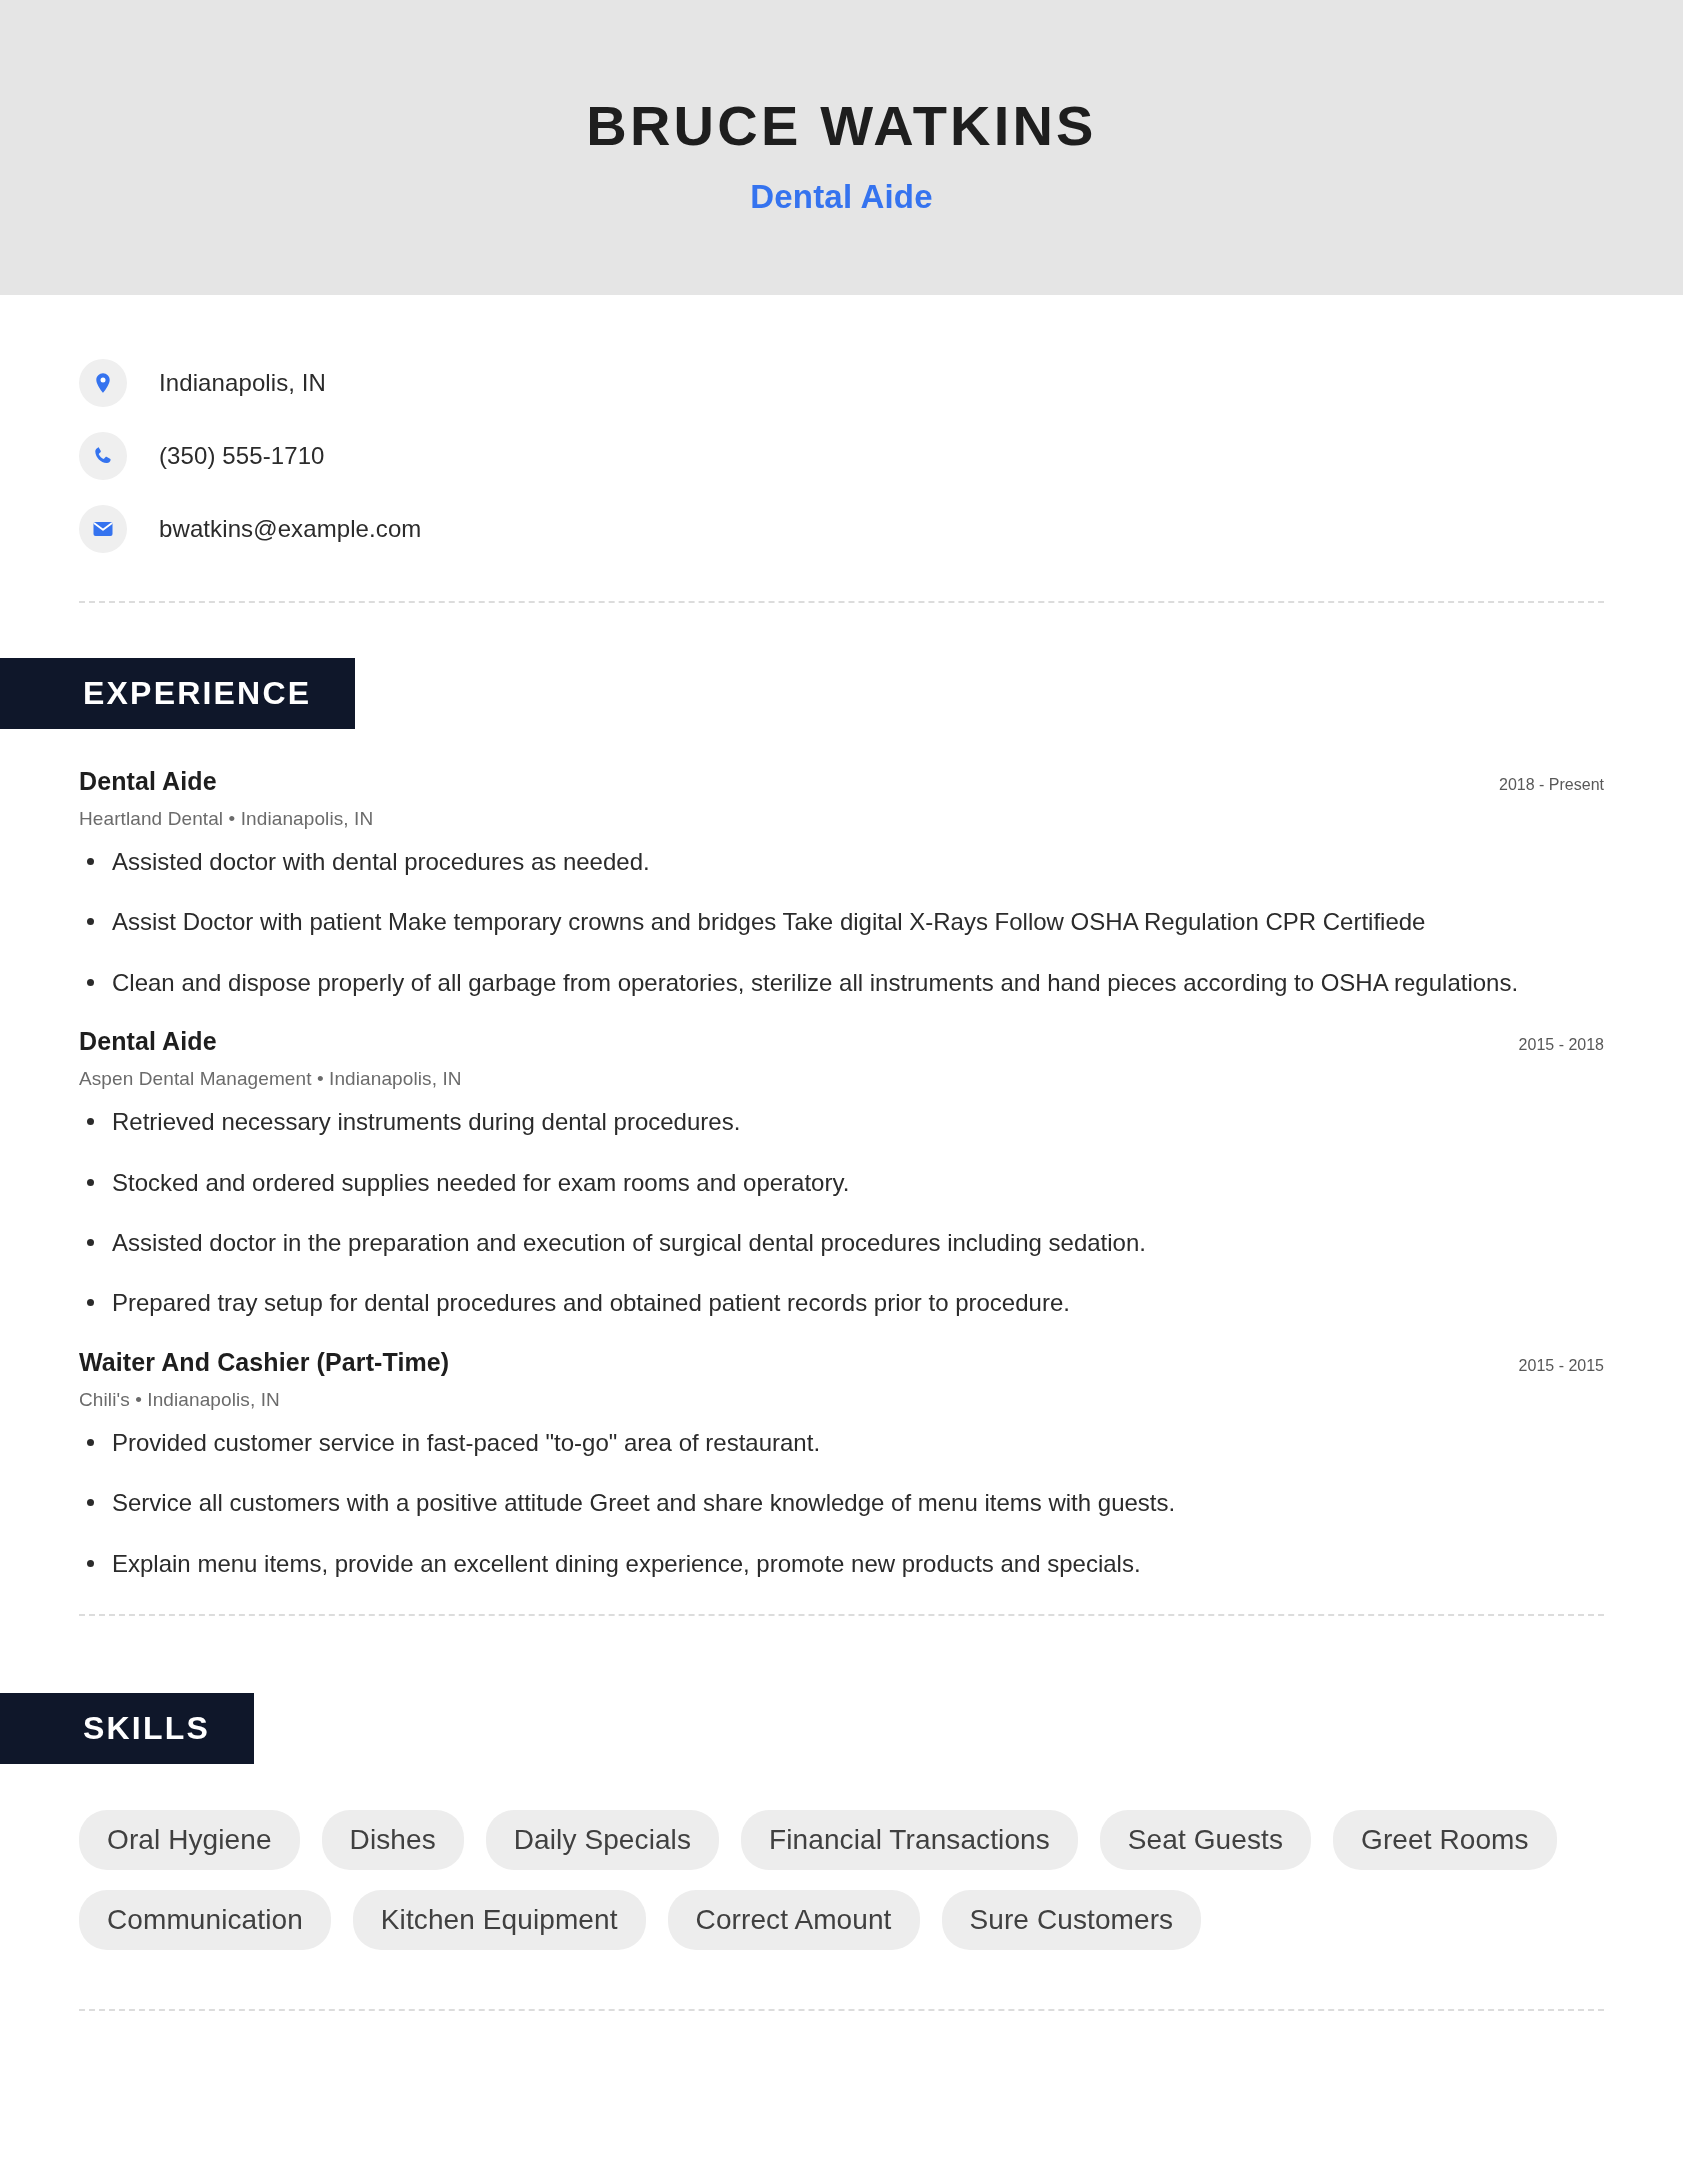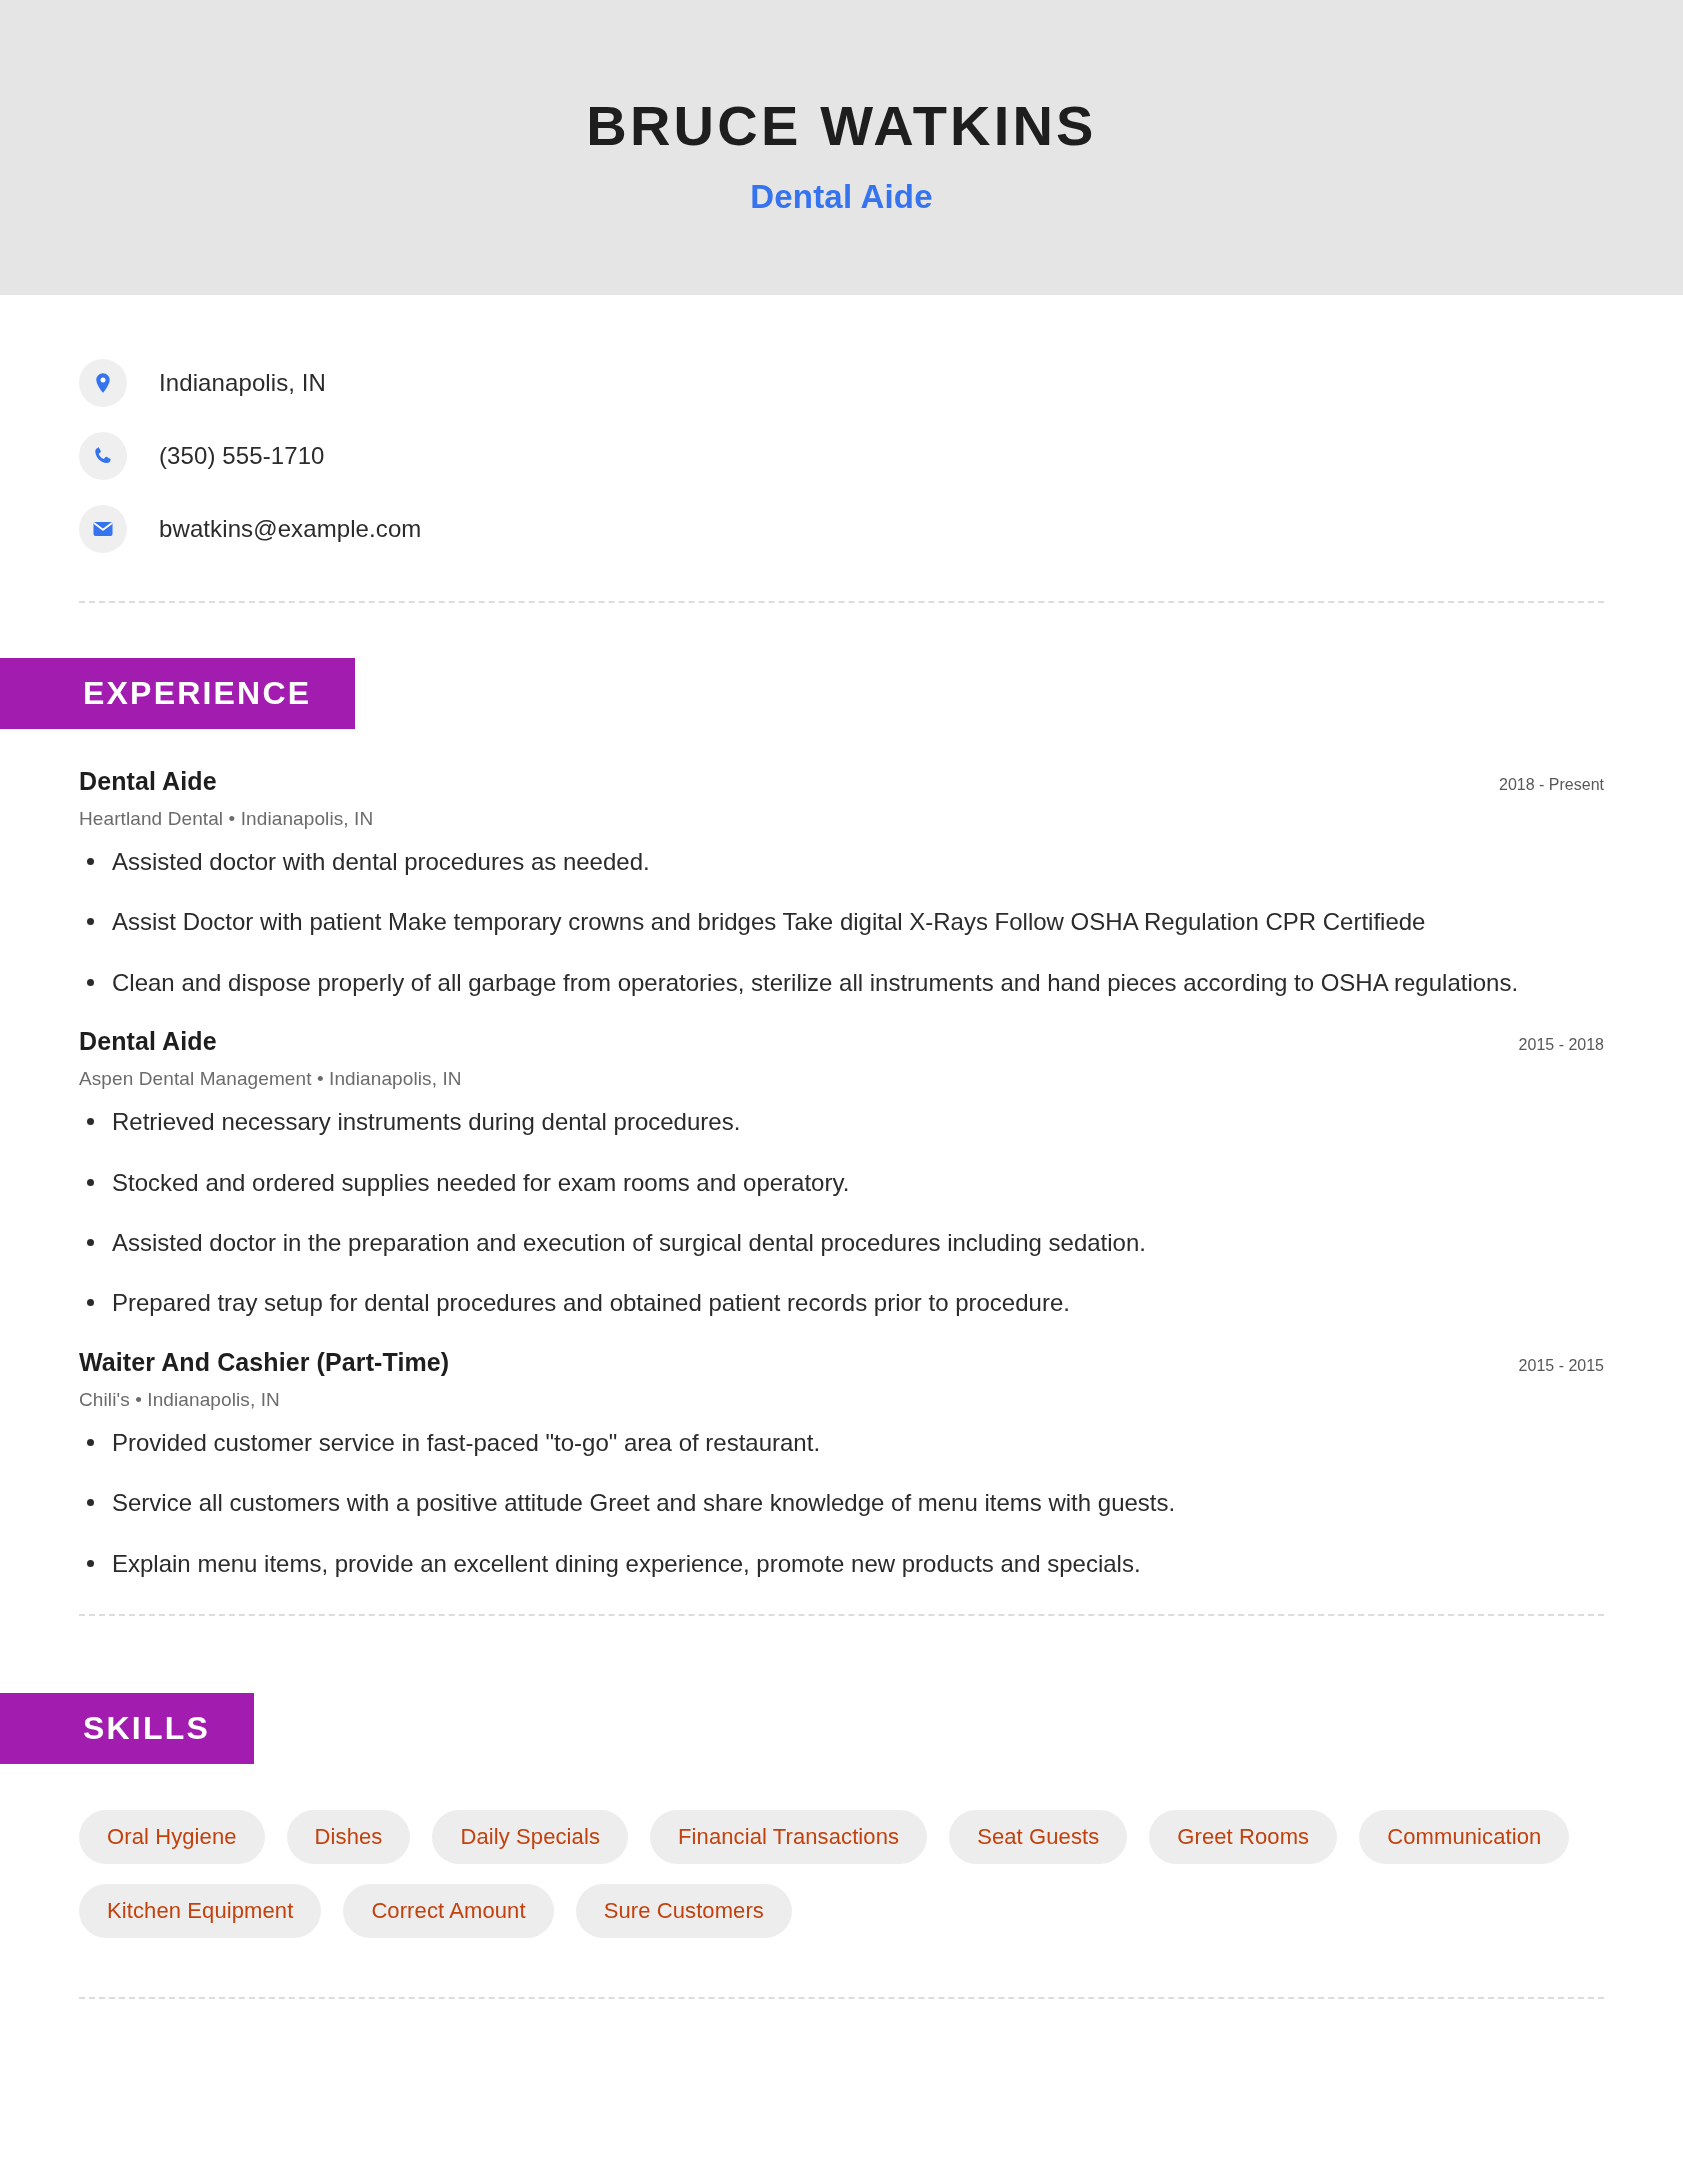--- a/index.html
+++ b/index.html
@@ -93,21 +93,21 @@
     border: none;
     border-top: 2px dashed #dcdcdc;
     margin: 0;
   }
   .divider-contact { margin-top: 36px; }
   .divider-skills  { margin-top: 59px; }
 
   
   .section-tag {
     display: inline-block;
-    background: #a21caf;
+    background: #0f172a;
     color: #ffffff;
     font-size: 32px;
     font-weight: 700;
     letter-spacing: 2.2px;
     padding: 17px 44px 17px 44px;
     margin-left: -79px;
     padding-left: 83px;
   }
 
   .section-experience { margin-top: 55px; }
@@ -177,22 +177,22 @@
     margin-top: 46px;
     display: flex;
     flex-wrap: wrap;
     gap: 20px 22px;
   }
 
   .skill-pill {
     background: #ededed;
     border-radius: 28px;
     padding: 14px 28px;
-    font-size: 22px;
-    color: #c2410c;
+    font-size: 28px;
+    color: #404040;
     white-space: nowrap;
     letter-spacing: 0.1px;
   }
 </style>
 </head>
 <body>
 
 <div class="page">
 
   <div class="header-banner">

